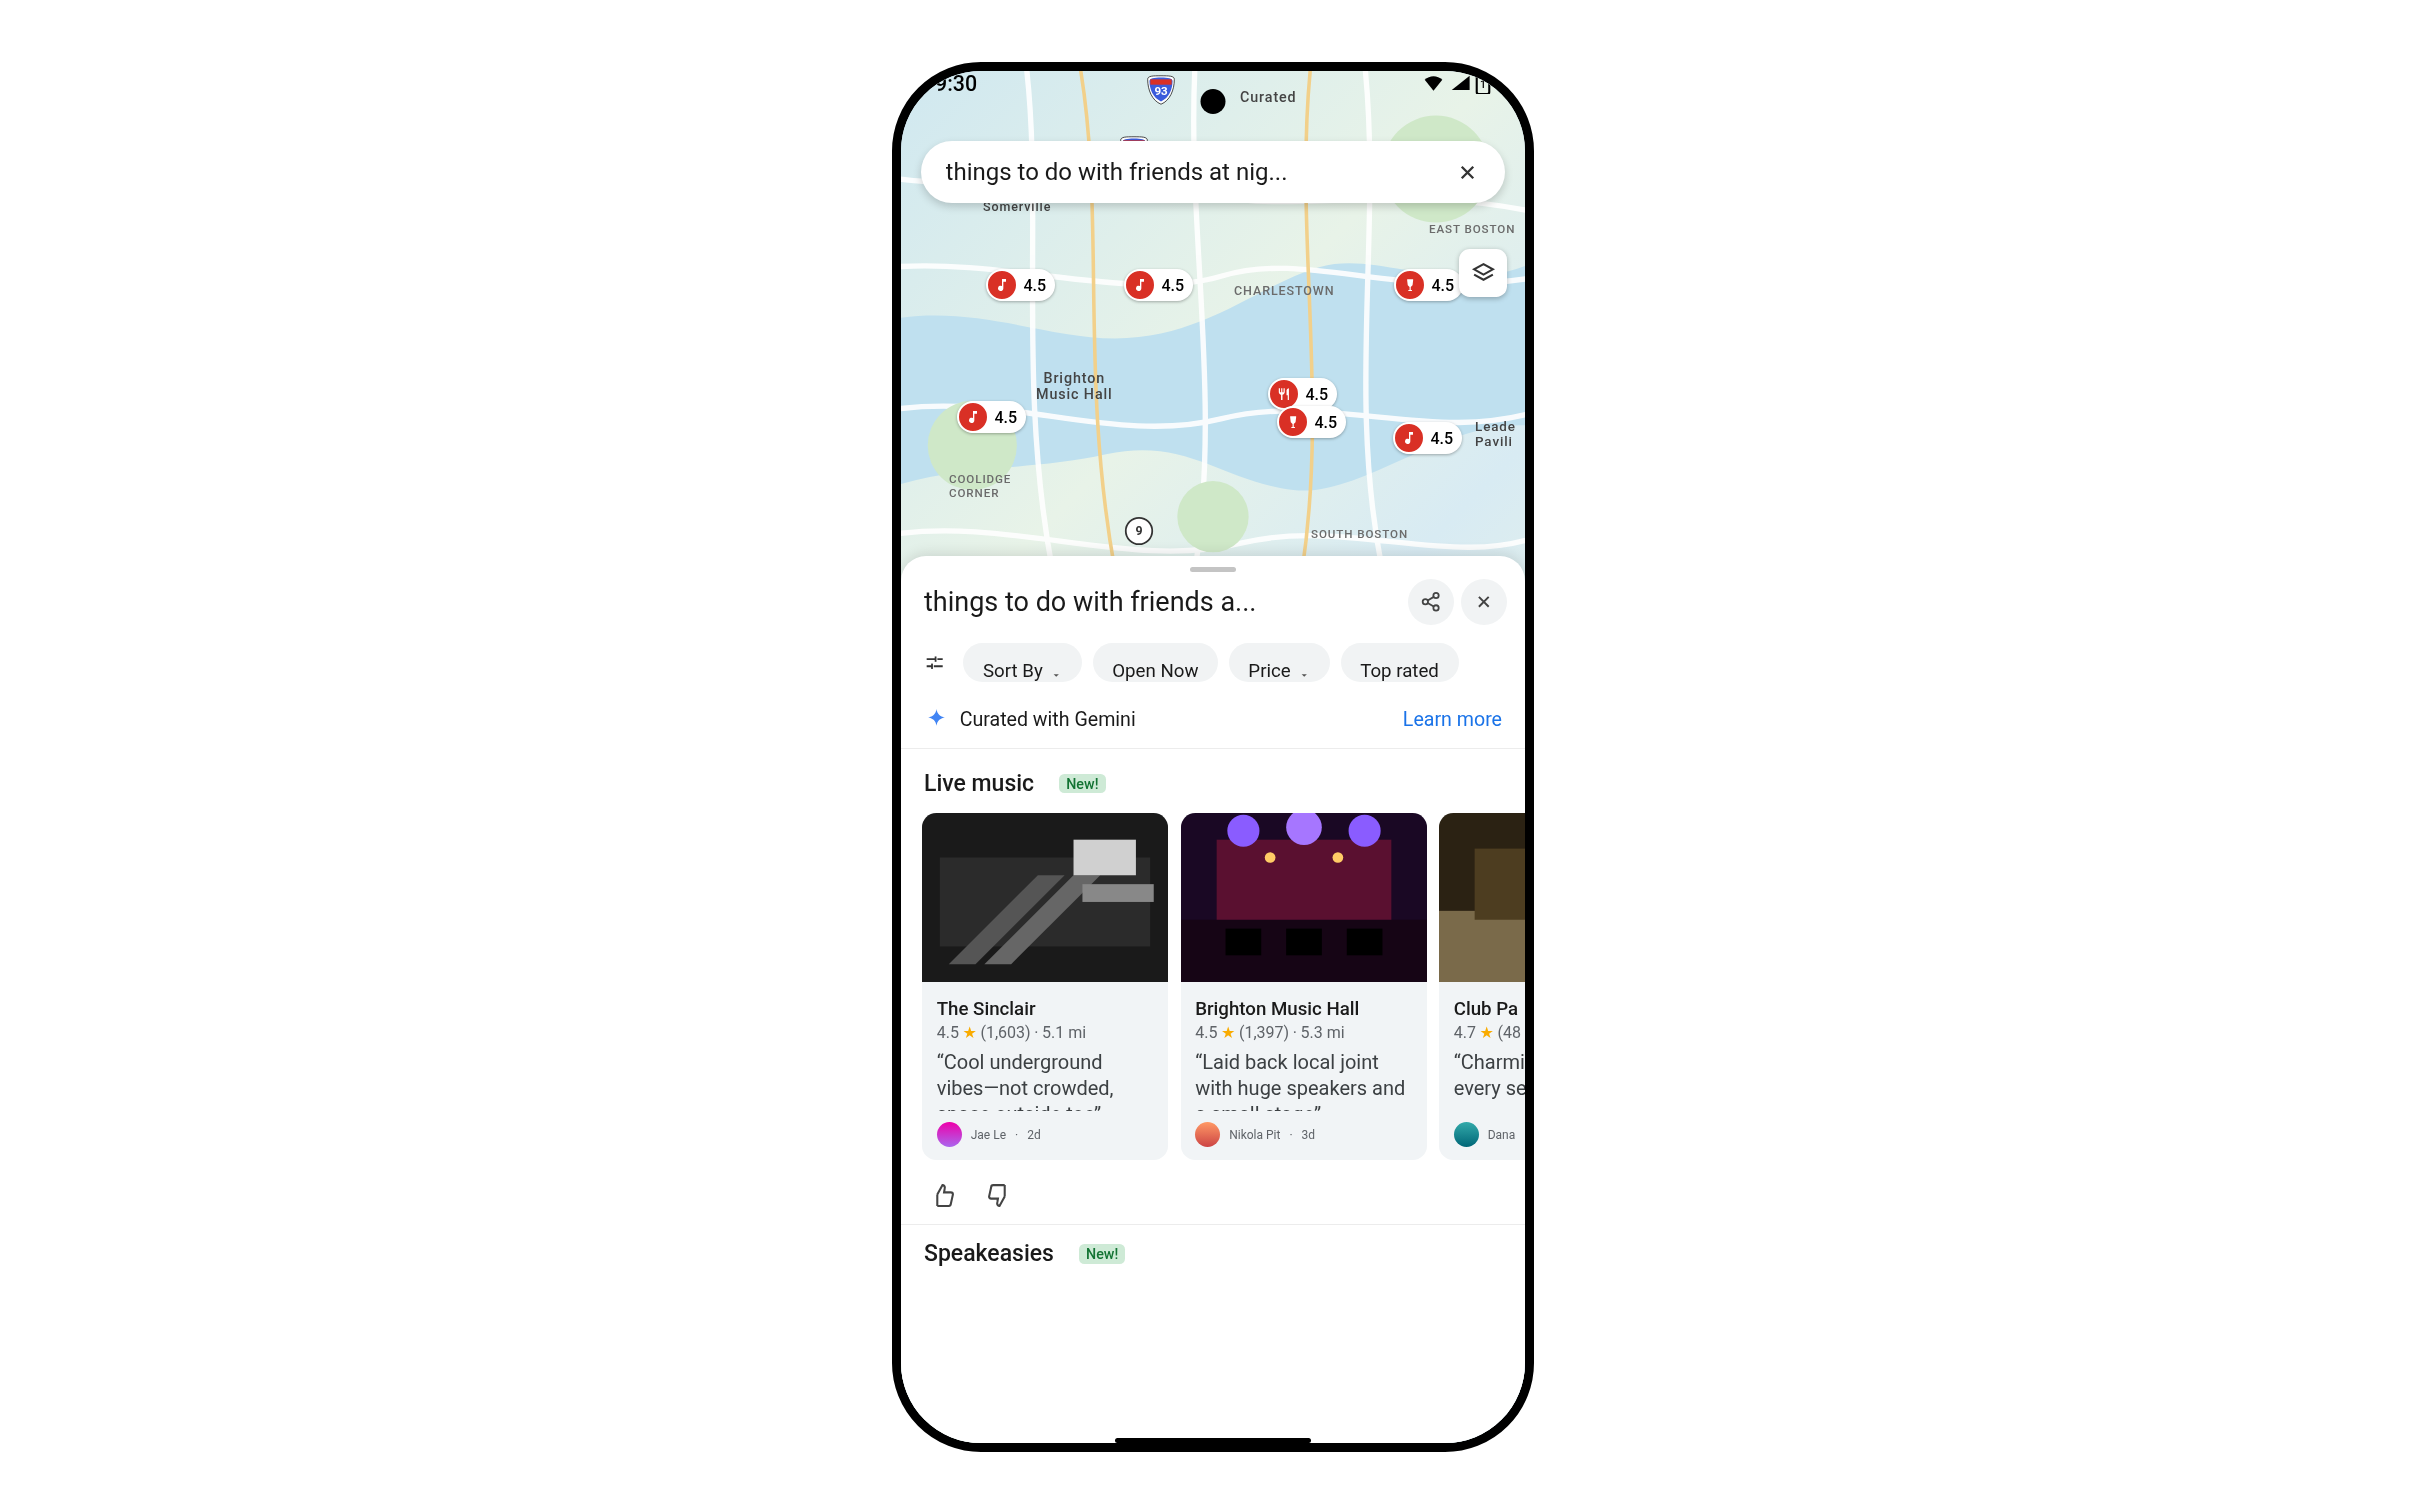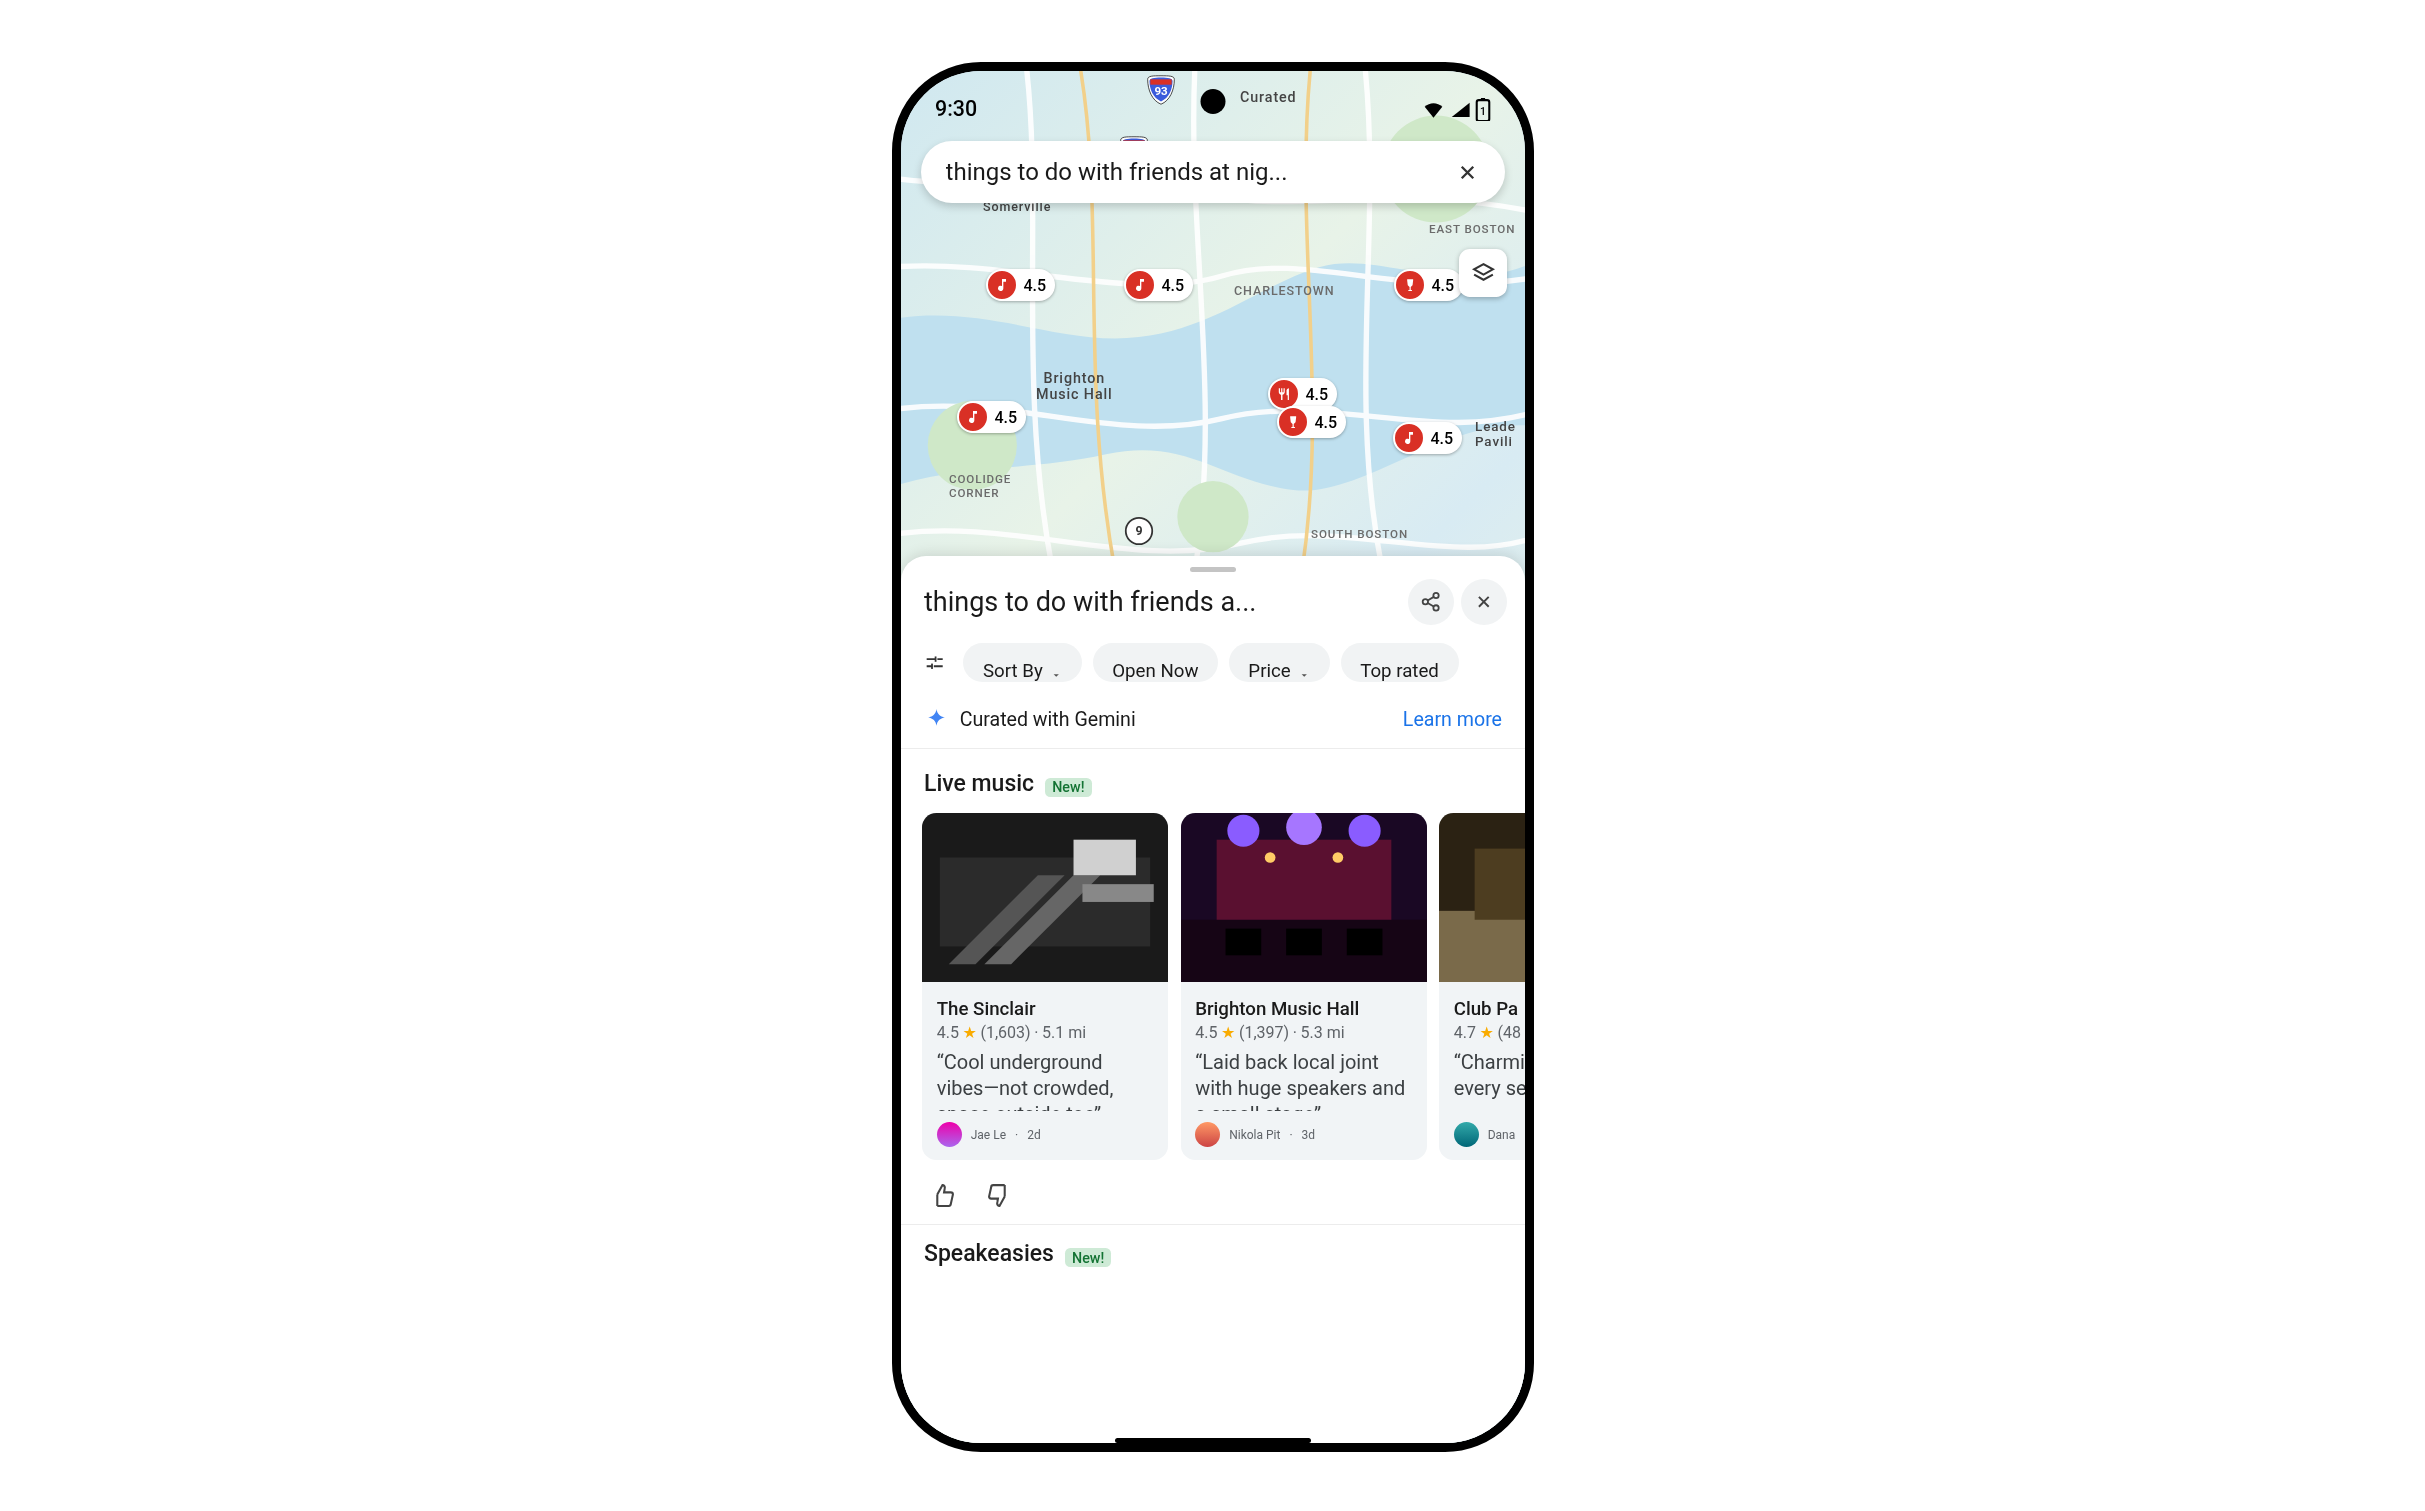--- a/index.html
+++ b/index.html
@@ -33,22 +33,22 @@
     text-transform: uppercase;
     white-space: nowrap;
     pointer-events: none;
   }
   .map-label.normal { text-transform: none; color: #444; }
 
   
   .statusbar {
     position: absolute; top: 0; left: 0; right: 0;
     height: 57px;
-    display: flex; align-items: flex-end; justify-content: space-between;
-    padding: 7px 34px;
+    display: flex; align-items: flex-start; justify-content: space-between;
+    padding: 0 34px;
     font-size: 21.4px; font-weight: 500; color: #000;
   }
   .status-icons { display: flex; align-items: center; gap: 3.6px; }
   .camera-hole {
     position: absolute; top: 18px; left: 50%; transform: translateX(-50%);
     width: 25px; height: 25px; border-radius: 50%; background: #000;
   }
 
   
   .search-pill {
@@ -142,21 +142,21 @@
   .gemini-row {
     display: flex; align-items: center;
     padding: 12.5px 23px 10.7px 23px;
     gap: 10.7px;
   }
   .gemini-row .txt { font-size: 19.6px; color: #1a1a1a; flex: 1; }
   .gemini-row .learn { font-size: 19.6px; color: #1a73e8; cursor: pointer; }
   .divider { height: 0.9px; background: #ececec; margin: 5.3px 0 0; }
 
   .section-hdr {
-    display: flex; align-items: flex-end; gap: 11px;
+    display: flex; align-items: center; gap: 25px;
     padding: 21.4px 23px 12.5px 23px;
   }
   .section-title { font-size: 23px; font-weight: 500; color: #1a1a1a; }
   .badge-new {
     background: #ceead6; color: #137333;
     font-size: 14.3px; font-weight: 500;
     padding: 1.8px 7.1px; border-radius: 5.3px;
   }
 
   .cards {

